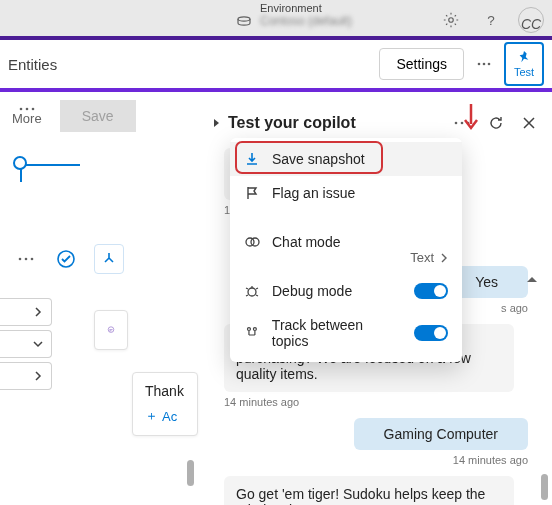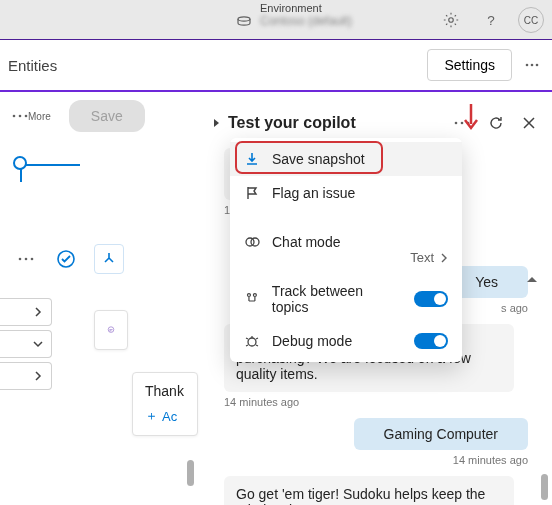--- a/index.html
+++ b/index.html
@@ -1,33 +1,33 @@
 <!DOCTYPE html>
 <html><head>
 <meta charset="utf-8">
 <style>
   * { box-sizing: border-box; font-family: "Segoe UI", sans-serif; }
   body { margin: 0; width: 552px; height: 505px; background: #fff; overflow: hidden; position: relative; font-size: 14px; color: #242424; }
-  .topbar { height: 40px; background: #e9e9e9; border-bottom: 1px solid #4c1d95; display: flex; align-items: center; position: relative; }
+  .topbar { height: 40px; background: #e9e9e9; border-bottom: 4px solid #4c1d95; display: flex; align-items: center; position: relative; }
   .env-block { position: absolute; left: 260px; top: 2px; display: flex; flex-direction: column; align-items: flex-start; }
   .env-label { font-size: 11px; color: #424242; }
   .env-val { font-size: 12px; color: #888; filter: blur(2px); }
   .env-icon { position: absolute; left: 236px; top: 14px; }
   .topbar-right { position: absolute; right: 8px; top: 0; height: 40px; display: flex; align-items: center; gap: 14px; }
-  .avatar { width: 26px; height: 26px; border-radius: 50%; border: 1px solid #bbb; display: flex; align-items: center; justify-content: center; font-size: 10px; color: #555; }
-  .row2 { height: 52px; display: flex; align-items: center; padding: 0 8px; border-bottom: 2px solid #6d28d9; position: relative; }
+  .avatar { width: 26px; height: 26px; border-radius: 50%; border: 1px solid #bbb; display: flex; align-items: flex-end; justify-content: center; font-size: 14px; color: #555; font-style: italic; }
+  .row2 { height: 52px; display: flex; align-items: center; padding: 0 8px; border-bottom: 4px solid #6d28d9; position: relative; }
   .entities { font-size: 15px; color: #424242; }
   .row2-right { position: absolute; right: 8px; display: flex; align-items: center; gap: 8px; }
   .btn-settings { border: 1px solid #d1d1d1; background: #fff; padding: 7px 16px; border-radius: 4px; font-size: 14px; cursor: pointer; }
   .btn-test { border: 2px solid #0078d4; background: #fff; color: #0078d4; width: 40px; height: 44px; border-radius: 4px; display: flex; flex-direction: column; align-items: center; justify-content: center; font-size: 11px; cursor: pointer; gap: 2px; }
   .icon-btn { background: none; border: none; cursor: pointer; padding: 4px; color: #424242; }
   .left-area { position: absolute; left: 0; top: 92px; width: 200px; height: 410px; }
   .more-save { display: flex; align-items: center; gap: 18px; padding: 8px 12px; }
-  .more-btn { display: flex; flex-direction: row; align-items: center; font-size: 10px; color: #616161; cursor: pointer; }
-  .save-btn { background: #e0e0e0; color: #a0a0a0; border: none; padding: 8px 22px; border-radius: 12px; font-size: 14px; cursor: not-allowed; }
+  .more-btn { display: flex; flex-direction: column; align-items: center; font-size: 13px; color: #616161; cursor: pointer; }
+  .save-btn { background: #e0e0e0; color: #a0a0a0; border: none; padding: 8px 22px; border-radius: 0; font-size: 14px; cursor: not-allowed; }
   .mini-row { border: 1px solid #d1d1d1; border-left: none; height: 28px; width: 52px; display: flex; align-items: center; justify-content: flex-end; padding-right: 8px; margin-top: 4px; border-radius: 0 4px 4px 0; }
   .node-box { position: absolute; border: 1px solid #e0e0e0; background: #fff; border-radius: 4px; padding: 10px 12px; font-size: 13px; box-shadow: 0 1px 3px rgba(0,0,0,0.06); }
   .panel { position: absolute; left: 200px; top: 104px; width: 352px; height: 413px; background: #fff; }
   .panel-hdr { display: flex; align-items: center; padding: 10px 12px; font-weight: 600; font-size: 16px; position: relative; }
   .panel-hdr .ctrls { position: absolute; right: 12px; display: flex; gap: 10px; align-items: center; }
   .chat-area { position: relative; padding: 0 18px 0 24px; }
   .bubble-bot { background: #f4f4f4; border-radius: 6px; padding: 10px 12px; font-size: 14px; color: #242424; margin: 6px 0 2px 0; max-width: 290px; }
   .bubble-user { background: #d6e8f5; border-radius: 6px; padding: 8px 30px; font-size: 14px; color: #242424; display: inline-block; }
   .ts { font-size: 11px; color: #757575; margin: 4px 0 10px 0; }
   .ts-right { text-align: right; padding-right: 6px; }
@@ -82,20 +82,26 @@
   <span class="entities">Entities</span>
   <div class="row2-right">
     <button class="btn-settings">Settings</button>
     <button class="icon-btn">
       <svg width="16" height="16" viewBox="0 0 16 16">
           <circle cx="3" cy="8" r="1.3" fill="#616161"></circle>
           <circle cx="8" cy="8" r="1.3" fill="#616161"></circle>
           <circle cx="13" cy="8" r="1.3" fill="#616161"></circle>
         </svg>
     </button>
+    <button class="btn-test">
+      <svg width="14" height="14" viewBox="0 0 16 16">
+          <path d="M8 1l3 3-1 4 3 3-5-1-3 4 1-5-3-3 4-1z" fill="#0078d4"></path>
+        </svg>
+      <span>Test</span>
+    </button>
   </div>
 </div>
 
 <div class="left-area">
   <div class="more-save">
     <div class="more-btn">
       <svg width="16" height="4" viewBox="0 0 16 4">
           <circle cx="2" cy="2" r="1.3" fill="#616161"></circle>
           <circle cx="8" cy="2" r="1.3" fill="#616161"></circle>
           <circle cx="14" cy="2" r="1.3" fill="#616161"></circle>
@@ -240,33 +246,33 @@
     <span>Chat mode</span>
     <span class="dd-right">
         <span>Text</span>
         <svg width="8" height="10" viewBox="0 0 8 10">
           <path d="M2 1l4 4-4 4" fill="none" stroke="#616161" stroke-width="1.4"></path>
         </svg>
       </span>
   </div>
   <div class="dd-item">
     <svg width="16" height="16" viewBox="0 0 16 16">
+        <circle cx="8" cy="9" r="4" fill="none" stroke="#424242" stroke-width="1.3"></circle>
+        <path d="M8 3v2M4 6l-2-1M12 6l2-1M4 12l-2 1M12 12l2 1" stroke="#424242" stroke-width="1.2"></path>
+      </svg>
+    <span>Debug mode</span>
+    <div class="toggle"></div>
+  </div>
+  <div class="dd-item">
+    <svg width="16" height="16" viewBox="0 0 16 16">
         <circle cx="5" cy="4" r="1.5" fill="none" stroke="#424242" stroke-width="1.2"></circle>
         <circle cx="11" cy="4" r="1.5" fill="none" stroke="#424242" stroke-width="1.2"></circle>
         <path d="M5 6v4M11 6v4M5 10h6" fill="none" stroke="#424242" stroke-width="1.2"></path>
       </svg>
     <span>Track between topics</span>
-    <div class="toggle"></div>
-  </div>
-  <div class="dd-item">
-    <svg width="16" height="16" viewBox="0 0 16 16">
-        <circle cx="8" cy="9" r="4" fill="none" stroke="#424242" stroke-width="1.3"></circle>
-        <path d="M8 3v2M4 6l-2-1M12 6l2-1M4 12l-2 1M12 12l2 1" stroke="#424242" stroke-width="1.2"></path>
-      </svg>
-    <span>Debug mode</span>
     <div class="toggle"></div>
   </div>
 </div>
 
 <div class="red-arrow">
   <svg width="18" height="32" viewBox="0 0 18 32">
       <path d="M9 2v20M3 18l6 8 6-8" fill="none" stroke="#d13438" stroke-width="2.5"></path>
     </svg>
 </div>
 

